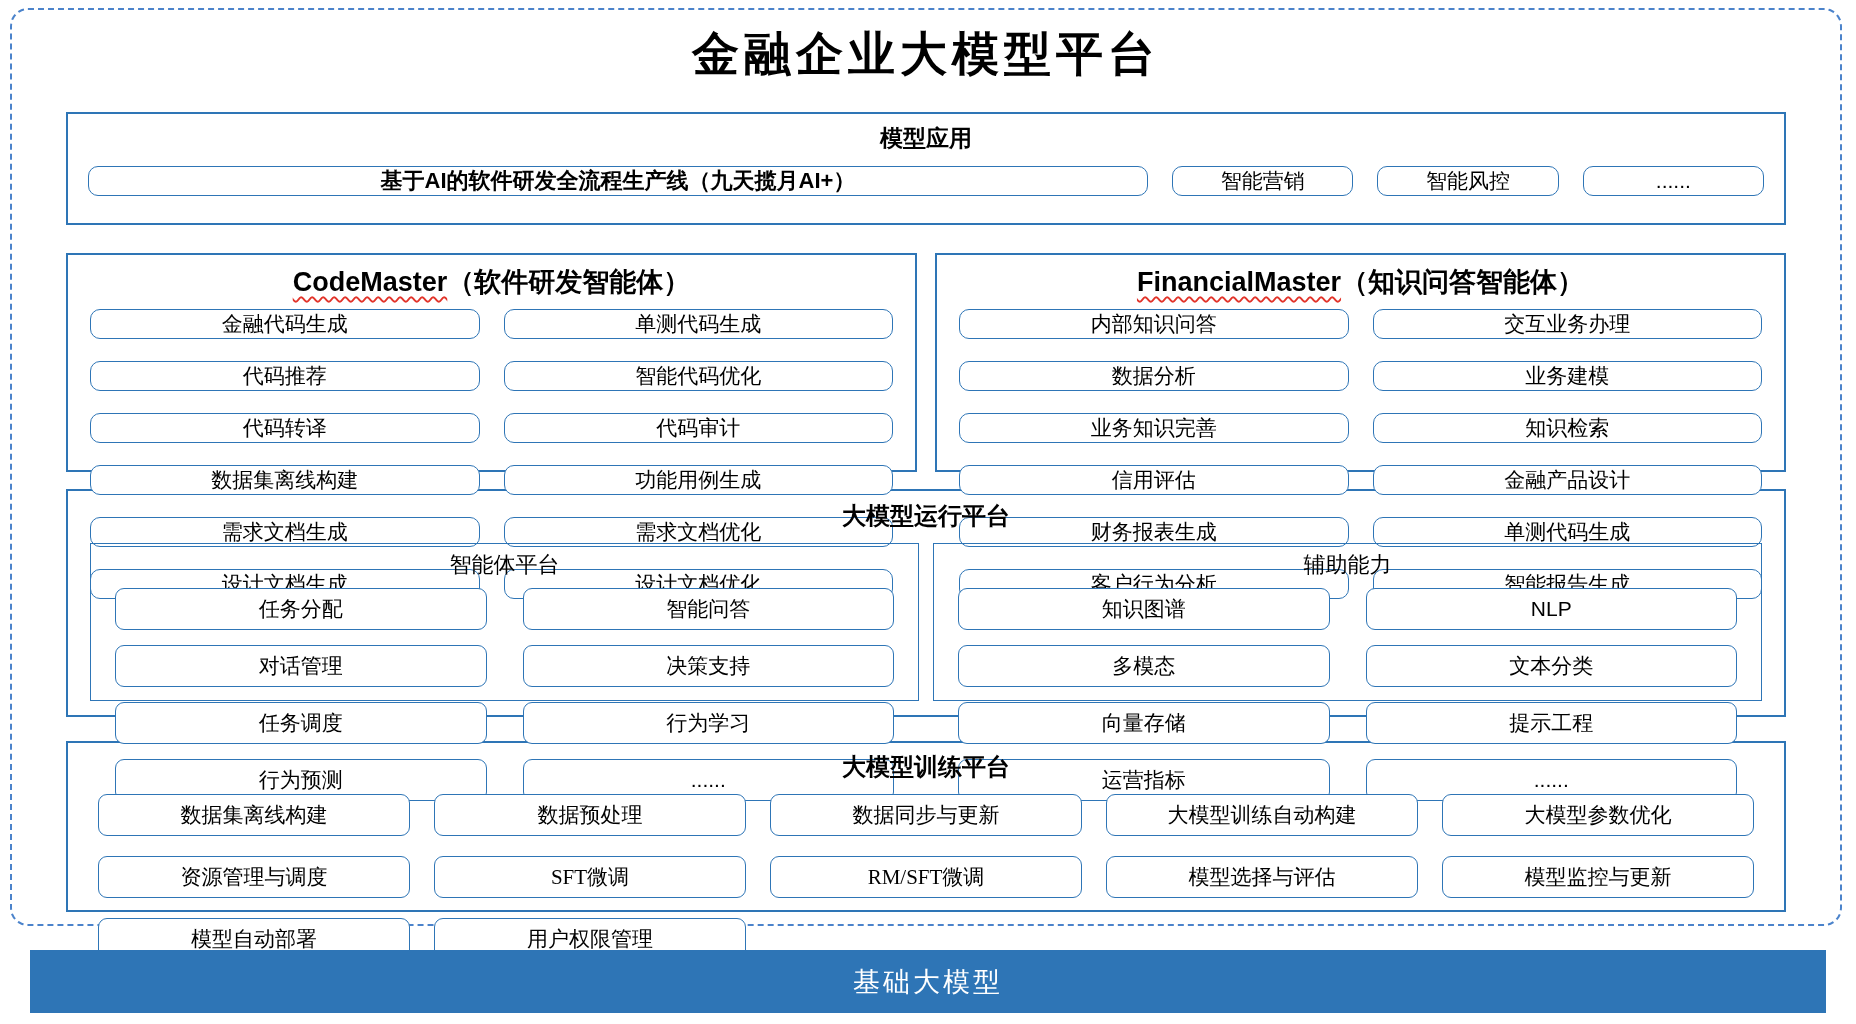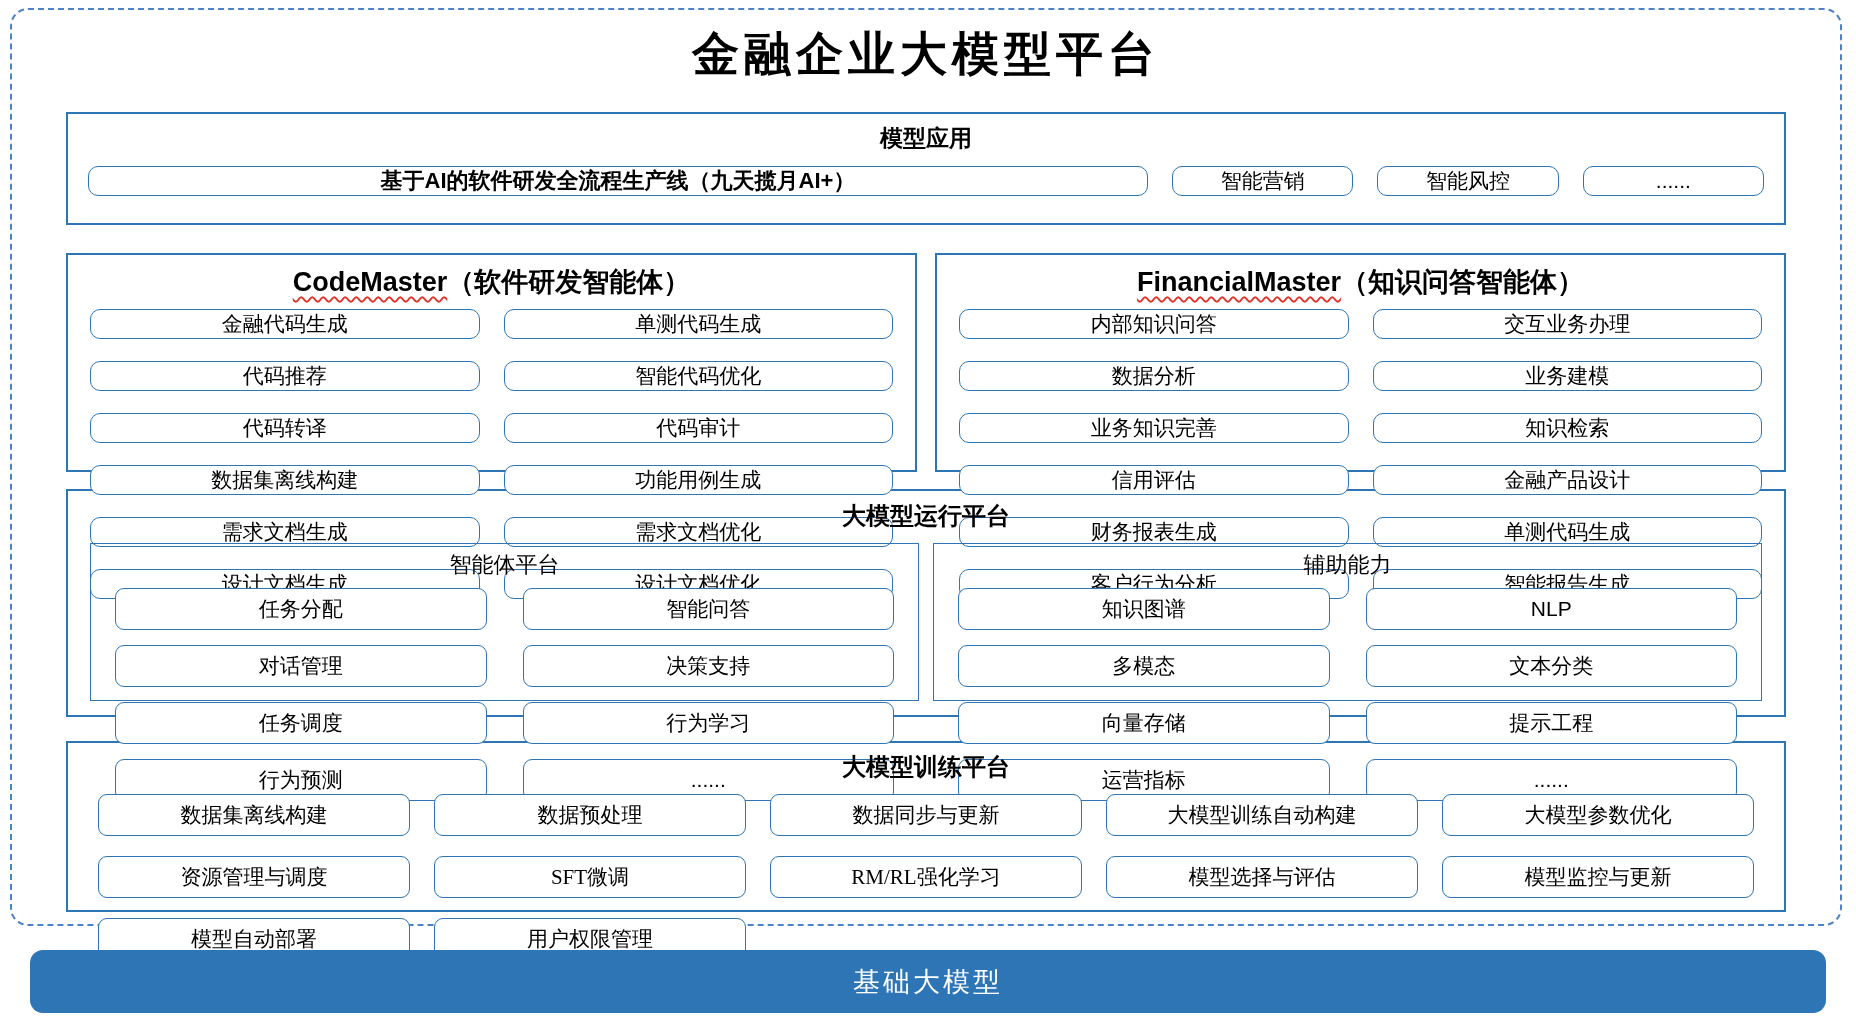--- a/index.html
+++ b/index.html
@@ -47,21 +47,21 @@
   .sub-title{text-align:center;font-size:22px;font-weight:400;line-height:32px;margin-bottom:7px;}
   .sub-box .grid{gap:15px 36px;}
   .sub-box .item,.sec-training .item{height:42px;border-radius:9px;}
   
   .sec-training{margin-top:24px;height:171px;padding:9px 22px 0;}
   .sec-training .grid{margin-top:12px;gap:20px 24px;}
   
   .base-bar{
     position:absolute;left:30px;top:950px;width:1796px;height:63px;background:#2e75b6;
     color:#fff;display:flex;align-items:center;justify-content:center;
-    font-size:27px;letter-spacing:3px;border-radius:13px;
+    font-size:27px;letter-spacing:3px;
   }
 </style>
 </head>
 <body>
 
 <div class="canvas">
   <div class="outer">
 
     <h1 class="main-title">金融企业大模型平台</h1>
 
@@ -157,21 +157,21 @@
     <section class="sec sec-training">
       <div class="sec-title big">大模型训练平台</div>
       <div class="grid g6">
         <div class="item">数据集离线构建</div>
         <div class="item">数据预处理</div>
         <div class="item">数据同步与更新</div>
         <div class="item">大模型训练自动构建</div>
         <div class="item">大模型参数优化</div>
         <div class="item">资源管理与调度</div>
         <div class="item">SFT微调</div>
-        <div class="item">RM/RL强化学习</div>
+        <div class="item">RM/SFT微调</div>
         <div class="item">模型选择与评估</div>
         <div class="item">模型监控与更新</div>
         <div class="item">模型自动部署</div>
         <div class="item">用户权限管理</div>
       </div>
     </section>
 
   </div>
 
   <div class="base-bar">

